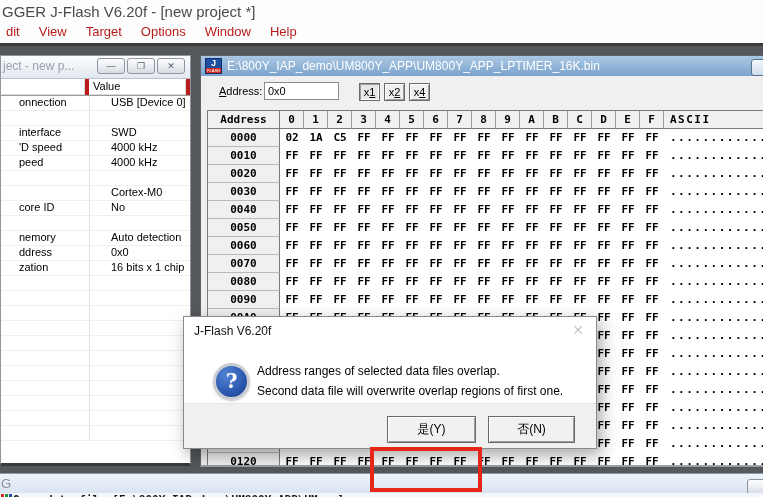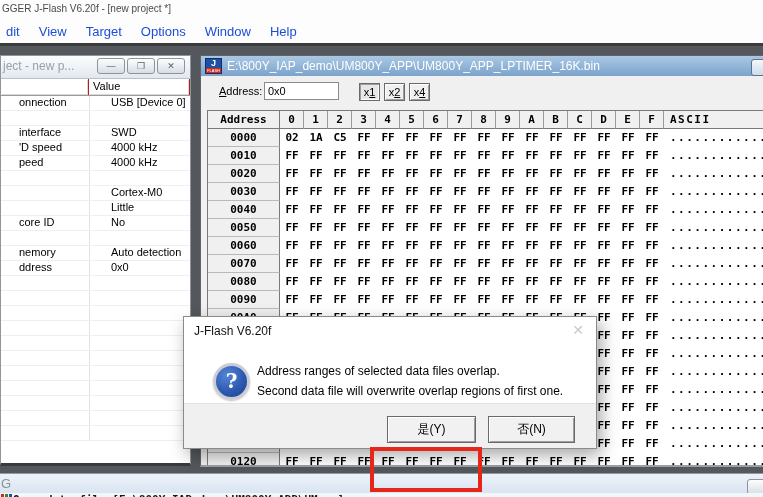--- a/index.html
+++ b/index.html
@@ -1,39 +1,39 @@
 <!DOCTYPE html>
 <html><head>
 <meta charset="utf-8">
 <style>
   html,body{margin:0;padding:0;background:#888;}
   #root{position:relative;width:763px;height:497px;overflow:hidden;background:#fff;
         font-family:"Liberation Sans",sans-serif;-webkit-font-smoothing:antialiased;}
 
   
   .titlebar{position:absolute;left:0;top:0;width:763px;height:20px;background:#fdfdfd;}
-  .titlebar .ttext{position:absolute;left:2px;top:3px;font-size:10px;color:#4a4a4a;white-space:nowrap;}
+  .titlebar .ttext{position:absolute;left:2px;top:3px;font-size:15px;color:#4a4a4a;white-space:nowrap;}
   .menubar{position:absolute;left:0;top:20px;width:763px;height:23px;background:#fdfdfd;}
-  .menu-item{display:inline-block;margin-top:4px;margin-right:19px;font-size:13px;color:#1d4ed8;cursor:default;}
+  .menu-item{display:inline-block;margin-top:4px;margin-right:19px;font-size:13px;color:#b91c1c;cursor:default;}
   .menu-item:first-child{margin-left:6px;}
 
   
   .mdi{position:absolute;left:0;top:43px;width:763px;height:454px;background:#54575b;border-top:3px solid #3b3b3b;box-sizing:border-box;}
 
   
   .projwin{position:absolute;left:0;top:9px;width:191px;height:411px;background:#fff;
            border:1px solid #8f959c;border-bottom:3px solid #3a3a3a;box-sizing:border-box;overflow:hidden;}
   .projtitle{position:relative;height:22px;background:linear-gradient(180deg,#fcfdfe,#e2e8f0);
              border-bottom:1px solid #b9c0c9;}
   .projtitle .ptext{position:absolute;left:2px;top:3px;font-size:12px;color:#9aa0a8;white-space:nowrap;}
   .winbtn{position:absolute;top:2px;width:28px;height:16px;border:1px solid #8f949b;border-radius:3px;
           background:linear-gradient(180deg,#fdfdfd,#d8dee6);font-size:9px;line-height:14px;text-align:center;
           color:#5a5f66;box-sizing:border-box;cursor:default;}
   .grid-header{display:flex;height:16px;border-bottom:1px solid #9a9a9a;background:#fff;font-size:11px;}
-  .gh-cell{border-right:1px solid #b91c1c;box-shadow:inset 1px 1px 0 #fff,inset -1px -1px 0 #d9d9d9;
+  .gh-cell{border-right:4px solid #b91c1c;box-shadow:inset 1px 1px 0 #fff,inset -1px -1px 0 #d9d9d9;
            padding:1px 0 8px 4px;box-sizing:border-box;color:#000;}
   .gh-name{width:88px;}
   .gh-value{flex:1;}
   .prow{display:flex;height:14px;border-bottom:1px solid #efefef;font-size:11px;line-height:13px;color:#000;}
   .prow .pname{width:88px;padding-left:18px;box-sizing:border-box;overflow:hidden;white-space:nowrap;}
   .prow .pvalue{flex:1;padding-left:21px;border-left:1px solid #e2e2e2;box-sizing:border-box;overflow:hidden;white-space:nowrap;}
 
   
   .hexwin{position:absolute;left:200px;top:9px;width:570px;height:412px;background:#f0f0f0;
           border:1px solid #60646a;border-bottom:2px solid #9a9fa6;box-sizing:border-box;overflow:hidden;}
@@ -144,38 +144,38 @@
           </div>
           <div class="prow">
             <div class="pname"></div>
             <div class="pvalue"></div>
           </div>
           <div class="prow">
             <div class="pname"></div>
             <div class="pvalue">Cortex-M0</div>
           </div>
           <div class="prow">
-            <div class="pname"></div>
-            <div class="pvalue">Little</div>
-          </div>
-          <div class="prow">
             <div class="pname">core ID</div>
             <div class="pvalue">No</div>
           </div>
           <div class="prow">
             <div class="pname"></div>
             <div class="pvalue"></div>
           </div>
           <div class="prow">
             <div class="pname">nemory</div>
             <div class="pvalue">Auto detection</div>
           </div>
           <div class="prow">
             <div class="pname">ddress</div>
             <div class="pvalue">0x0</div>
+          </div>
+          <div class="prow">
+            <div class="pname">zation</div>
+            <div class="pvalue">16 bits x 1 chip</div>
           </div>
           <div class="prow">
             <div class="pname"></div>
             <div class="pvalue"></div>
           </div>
           <div class="prow">
             <div class="pname"></div>
             <div class="pvalue"></div>
           </div>
           <div class="prow">

